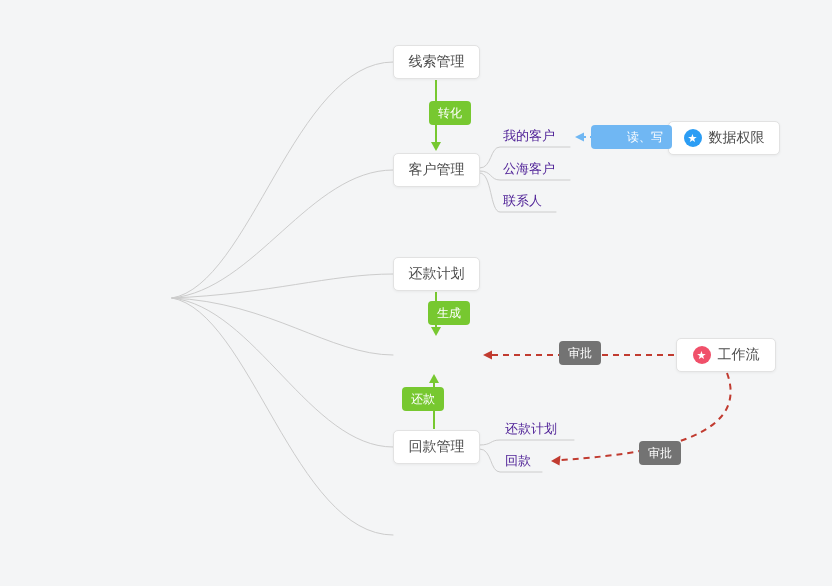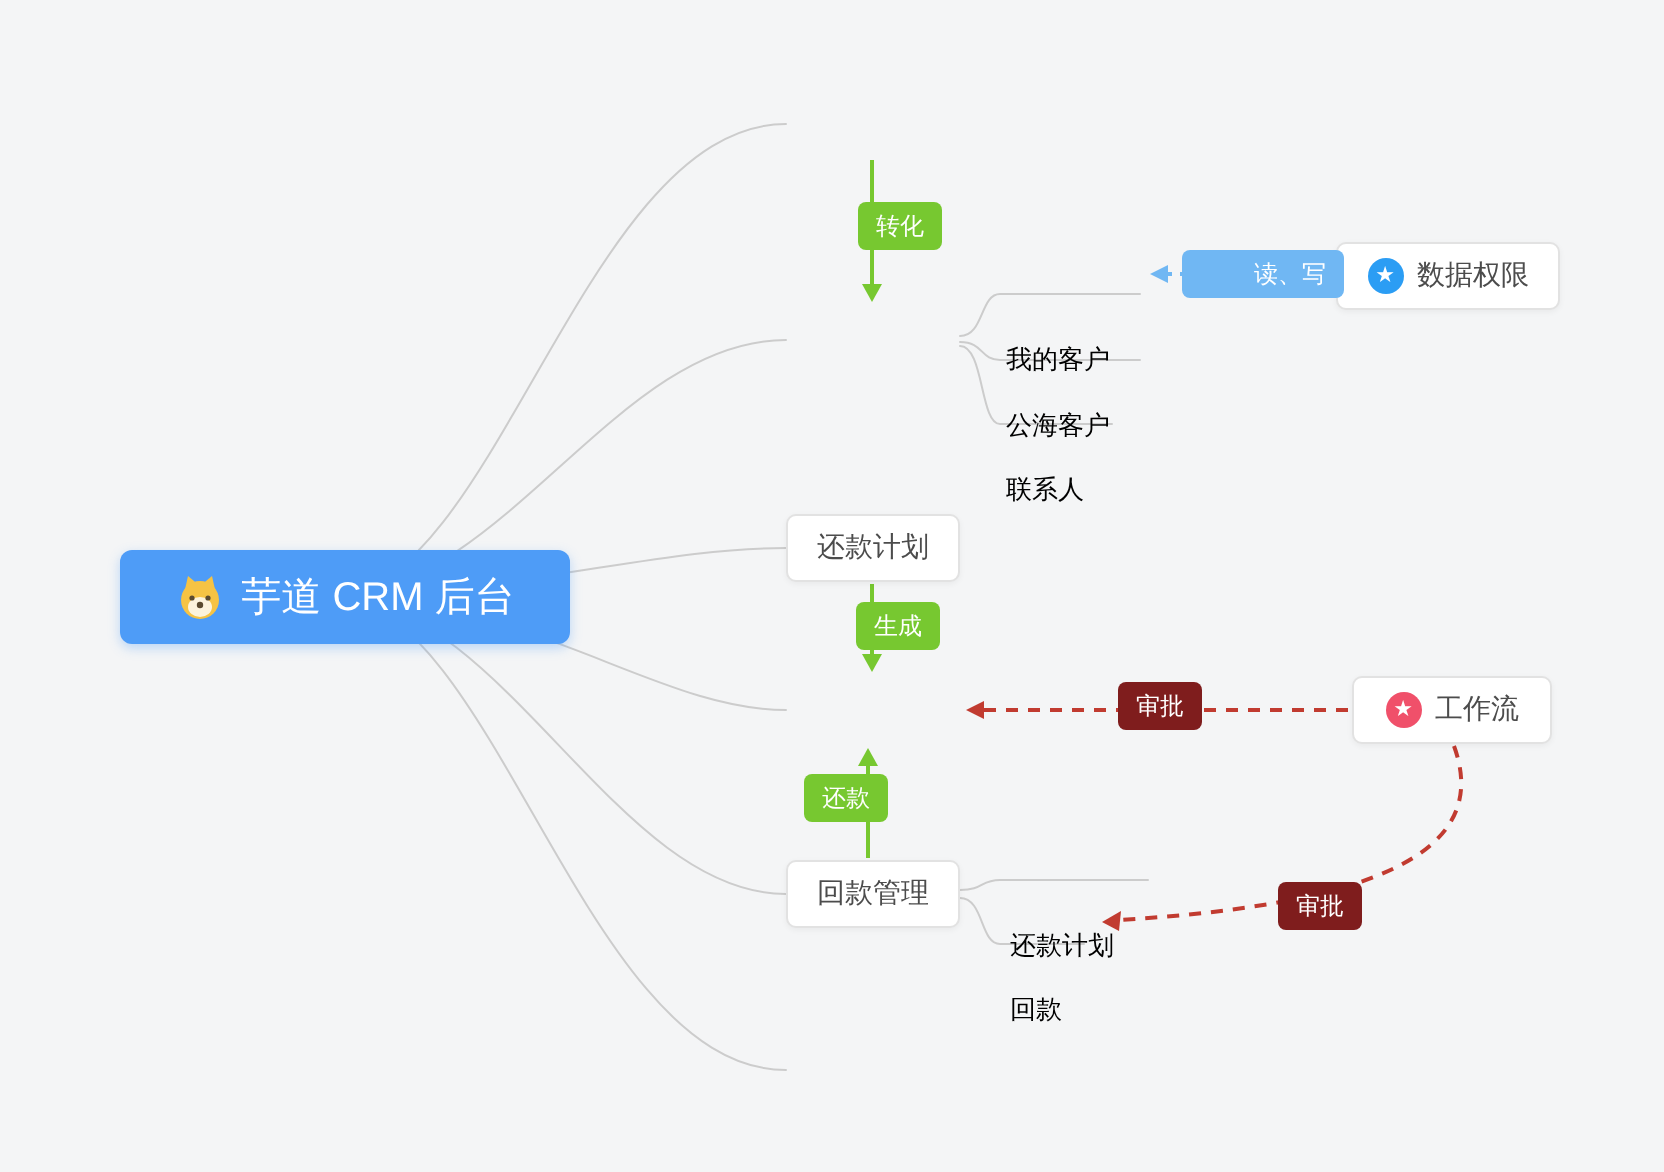--- a/index.html
+++ b/index.html
@@ -18,30 +18,30 @@
     font-size:14px; color:#4c4c4c; white-space:nowrap;
   }
   .module { left:393px; width:87px; height:34px; }
   #root-node {
     left:60px; top:275px; width:225px; height:47px;
     background:#4E9CF7; border:none; border-radius:6px;
     color:#fff; font-size:20px; gap:9px;
     box-shadow:0 2px 6px rgba(78,156,247,.35);
   }
   .sub-label {
-    position:absolute; z-index:2; font-size:13px; color:#000000; white-space:nowrap;margin-top:44px;
+    position:absolute; z-index:2; font-size:13px; color:#4c1d95; white-space:nowrap;
   }
   .badge {
     position:absolute; z-index:3;
     color:#fff; font-size:12px; line-height:1; padding:6px 9px;
     border-radius:4px; white-space:nowrap;
   }
   .badge-green { background:#77C830;margin-left:12px; }
   .badge-blue  { background:#70B7F3;padding-left:36px; }
-  .badge-red   { background:#7f1d1d; }
+  .badge-red   { background:#737373; }
   .star-circle {
     display:inline-flex; align-items:center; justify-content:center;
     width:18px; height:18px; border-radius:50%;
     color:#fff; font-size:11px; line-height:1; margin-right:7px; flex:none;
   }
   .star-blue { background:#2B9DF4; }
   .star-red  { background:#F0506A; }
   .logo { display:inline-flex; flex:none; }
 </style>
 </head>
@@ -80,35 +80,27 @@
 
     <path d="M 666 137 L 581 137" stroke="#70B7F3" stroke-width="2" stroke-dasharray="6 4" fill="none"></path>
     <polygon points="575,137 584,132.5 584,141.5" fill="#70B7F3"></polygon>
 
     <path d="M 674 355 L 489 355" stroke="#C13B30" stroke-width="2" stroke-dasharray="6 5" fill="none"></path>
     <polygon points="483,355 492,350.5 492,359.5" fill="#C13B30"></polygon>
     <path d="M 727 373 C 746 425, 690 452, 560 460" stroke="#C13B30" stroke-width="2" stroke-dasharray="6 5" fill="none"></path>
     <polygon points="551,461 560.5,455.5 559.5,465.5" fill="#C13B30"></polygon>
   </svg>
 
-  <div class="node" id="root-node">
-    <span class="logo">
-      <svg width="24" height="24" viewBox="0 0 24 24">
-        <polygon points="4,10 6,1 12,6" fill="#F6C344"></polygon>
-        <polygon points="20,10 18,1 12,6" fill="#F6C344"></polygon>
-        <circle cx="12" cy="13" r="9.5" fill="#F6C344"></circle>
-        <ellipse cx="12" cy="16.5" rx="6" ry="5" fill="#FDF3DC"></ellipse>
-        <circle cx="8" cy="12" r="1.3" fill="#5B4A2F"></circle>
-        <circle cx="16" cy="12" r="1.3" fill="#5B4A2F"></circle>
-        <circle cx="12" cy="15.5" r="1.6" fill="#5B4A2F"></circle>
-      </svg>
-    </span>
-    <span>芋道 CRM 后台</span>
-  </div>
 
+  <div class="node module" style="top:45px">
+      <span>线索管理</span>
+    </div>
+  <div class="node module" style="top:153px">
+      <span>客户管理</span>
+    </div>
   <div class="node module" style="top:257px">
       <span>还款计划</span>
     </div>
   <div class="node module" style="top:430px">
       <span>回款管理</span>
     </div>
 
   <div class="sub-label" style="left:503px; top:127px">我的客户</div>
   <div class="sub-label" style="left:503px; top:160px">公海客户</div>
   <div class="sub-label" style="left:503px; top:192px">联系人</div>

